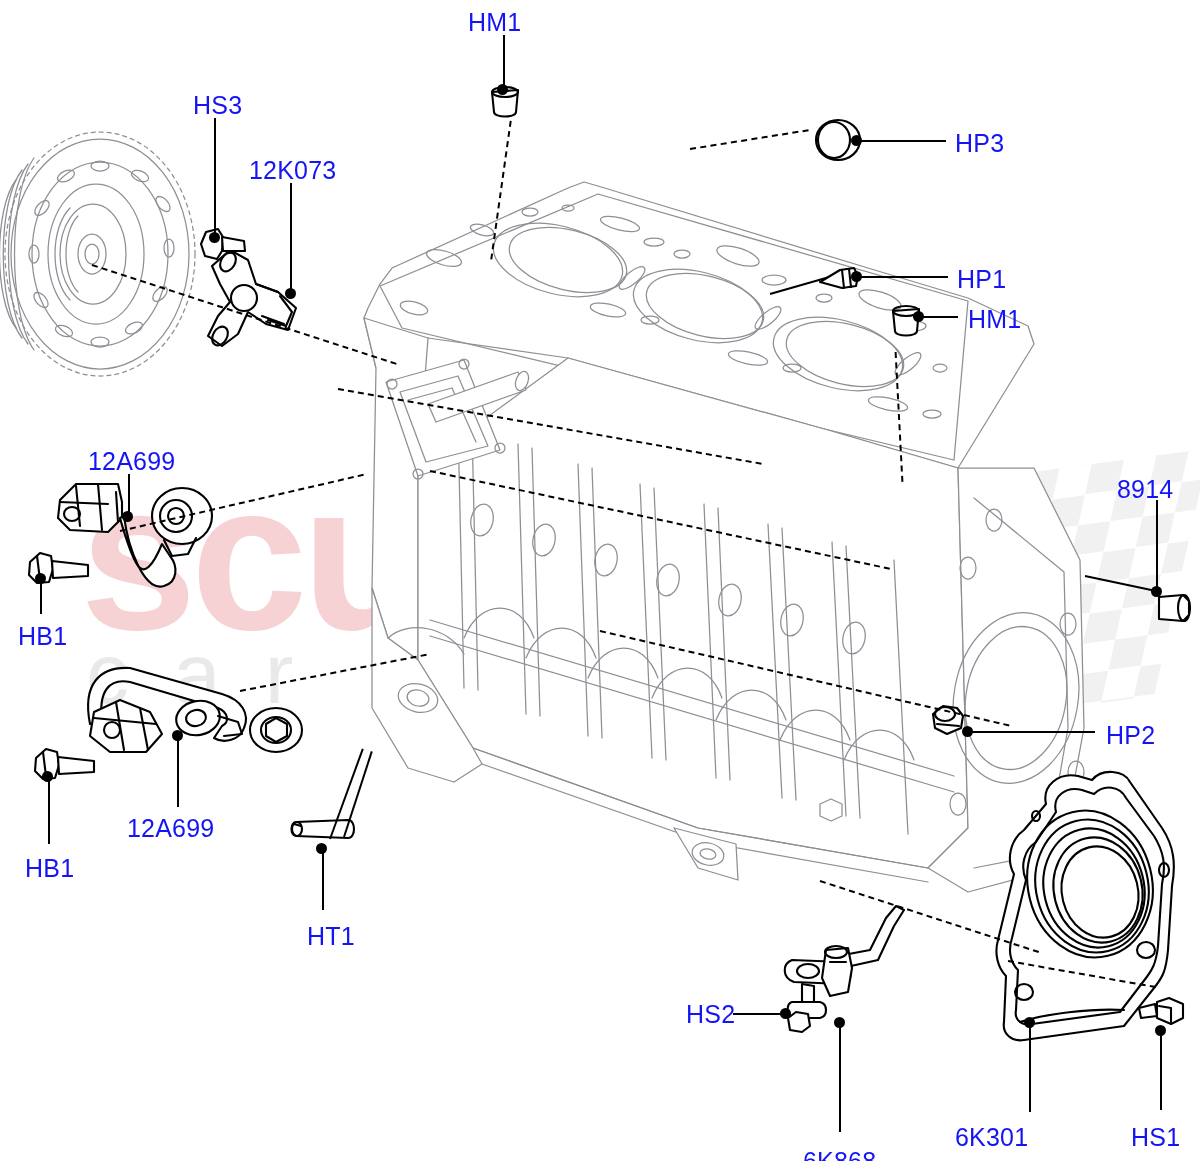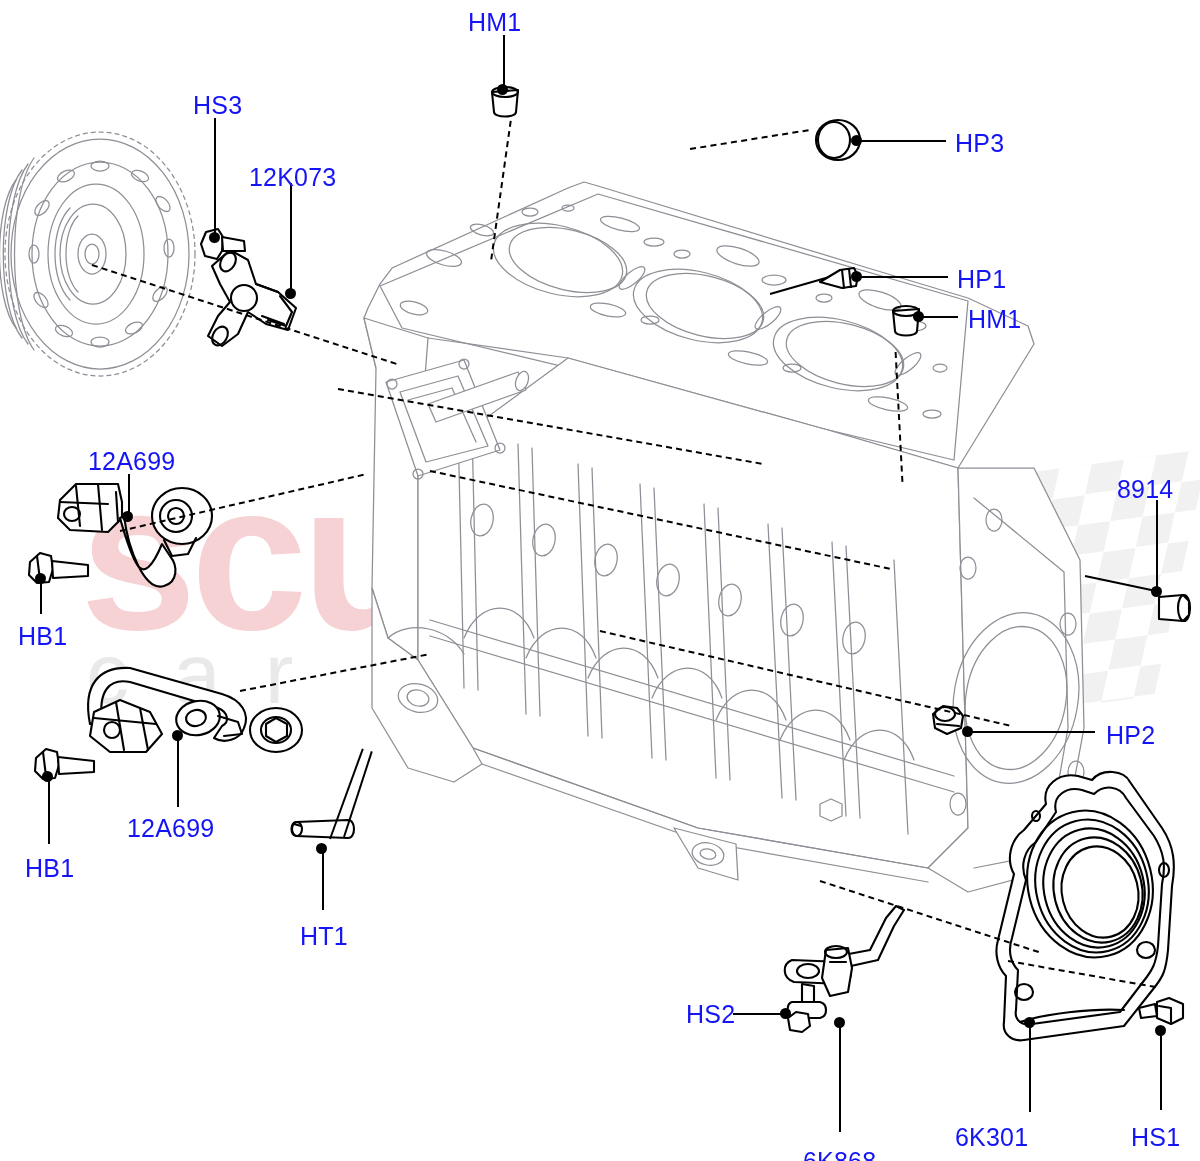--- a/index.html
+++ b/index.html
@@ -584,30 +584,30 @@
   <div class="leader lv" style="left:839px;top:1022px;height:110px;"></div>
   <div class="dot" style="left:834px;top:1017px;"></div>
 
   <div class="leader lv" style="left:1029px;top:1022px;height:90px;"></div>
   <div class="dot" style="left:1024px;top:1017px;"></div>
 
   <div class="leader lv" style="left:1160px;top:1030px;height:80px;"></div>
   <div class="dot" style="left:1155px;top:1025px;"></div>
 
   <div class="lbl" style="left:193px;top:91px;">HS3</div>
-  <div class="lbl" style="left:249px;top:156px;margin-top:7px;">12K073</div>
+  <div class="lbl" style="left:249px;top:156px;">12K073</div>
   <div class="lbl" style="left:468px;top:8px;">HM1</div>
   <div class="lbl" style="left:955px;top:129px;">HP3</div>
   <div class="lbl" style="left:957px;top:265px;">HP1</div>
   <div class="lbl" style="left:968px;top:305px;">HM1</div>
   <div class="lbl" style="left:1117px;top:475px;">8914</div>
   <div class="lbl" style="left:88px;top:447px;">12A699</div>
   <div class="lbl" style="left:18px;top:622px;">HB1</div>
   <div class="lbl" style="left:127px;top:814px;">12A699</div>
   <div class="lbl" style="left:25px;top:854px;">HB1</div>
-  <div class="lbl" style="left:300px;top:922px;">HT1</div>
+  <div class="lbl" style="left:307px;top:922px;">HT1</div>
   <div class="lbl" style="left:1106px;top:721px;">HP2</div>
   <div class="lbl" style="left:686px;top:1000px;">HS2</div>
   <div class="lbl" style="left:803px;top:1147px;">6K868</div>
   <div class="lbl" style="left:955px;top:1123px;">6K301</div>
   <div class="lbl" style="left:1131px;top:1123px;">HS1</div>
 
 </div>
 
 </body></html>

